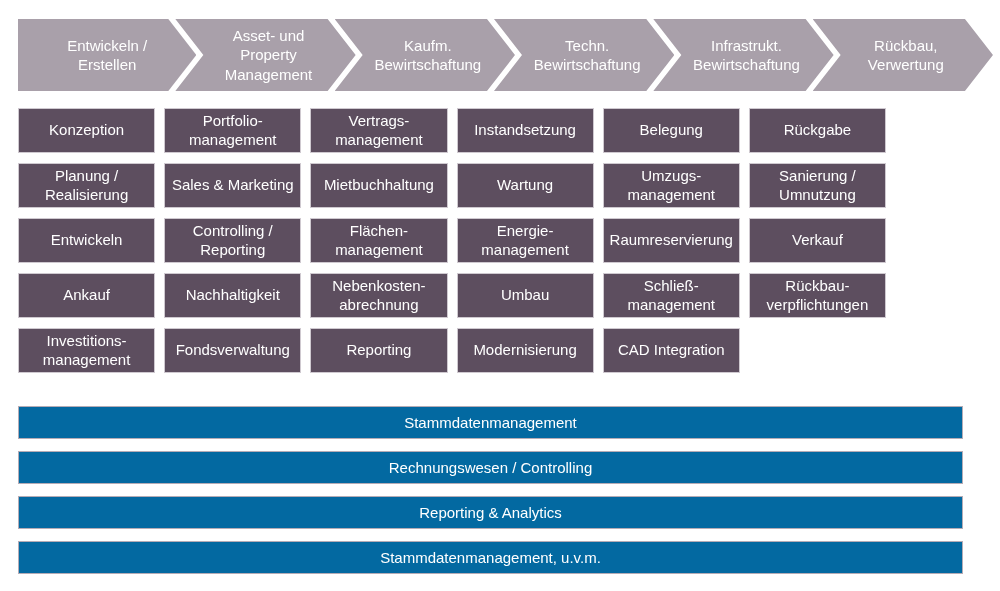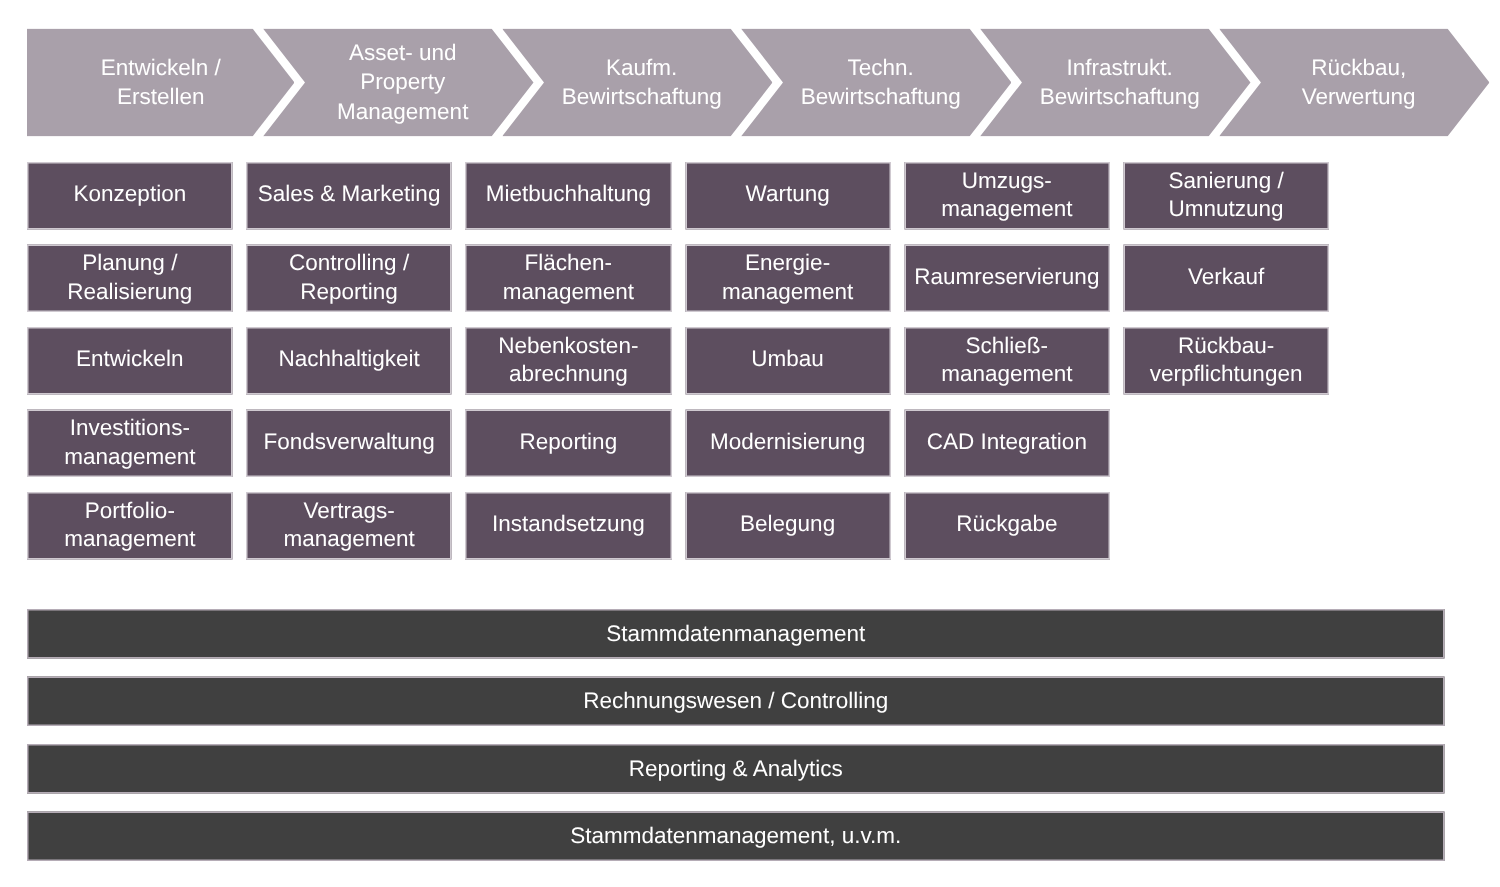--- a/index.html
+++ b/index.html
@@ -66,21 +66,21 @@
     line-height: 1.22;
     white-space: pre-line;
     padding: 0 4px;
   }
 
   
   .bars { width: 945px; margin: 33px 0 0 18px; }
   .bar {
     height: 33px;
     margin-bottom: 12px;
-    background: #404040;
+    background: #0369a1;
     border: 1px solid #b5acb6;
     box-sizing: border-box;
     color: #ffffff;
     display: flex;
     align-items: center;
     justify-content: center;
     text-align: center;
     font-size: 15px;
   }
   .bar:last-child { margin-bottom: 0; }
@@ -105,20 +105,21 @@
     <div class="chevron">Rückbau,
 Verwertung</div>
   </div>
 
   <div class="grid">
 
     <div class="cell">Konzeption</div>
     <div class="cell">Planung /
 Realisierung</div>
     <div class="cell">Entwickeln</div>
+    <div class="cell">Ankauf</div>
     <div class="cell">Investitions-
 management</div>
 
     <div class="cell">Portfolio-
 management</div>
     <div class="cell">Sales &amp; Marketing</div>
     <div class="cell">Controlling /
 Reporting</div>
     <div class="cell">Nachhaltigkeit</div>
     <div class="cell">Fondsverwaltung</div>

